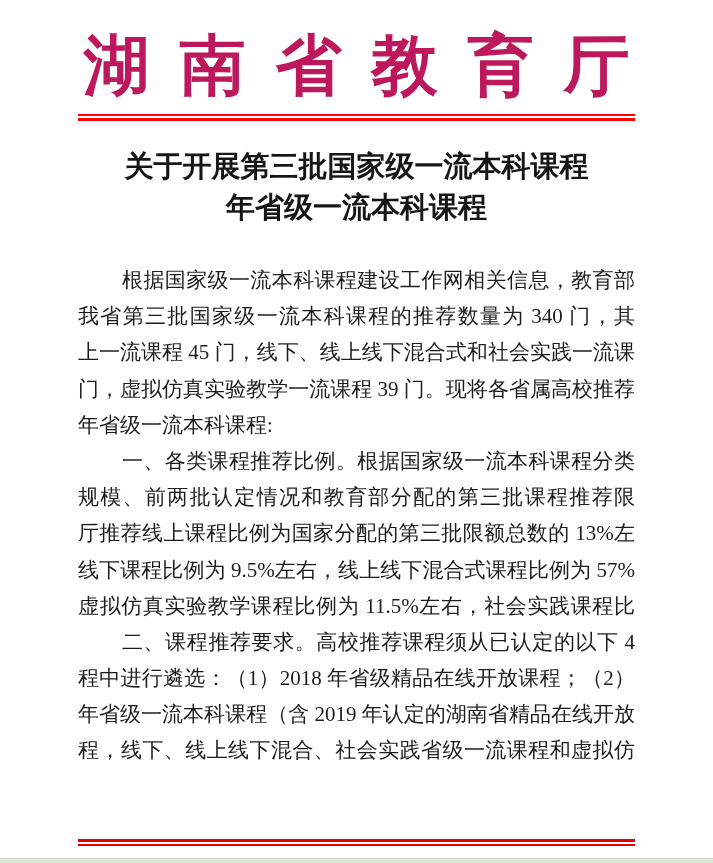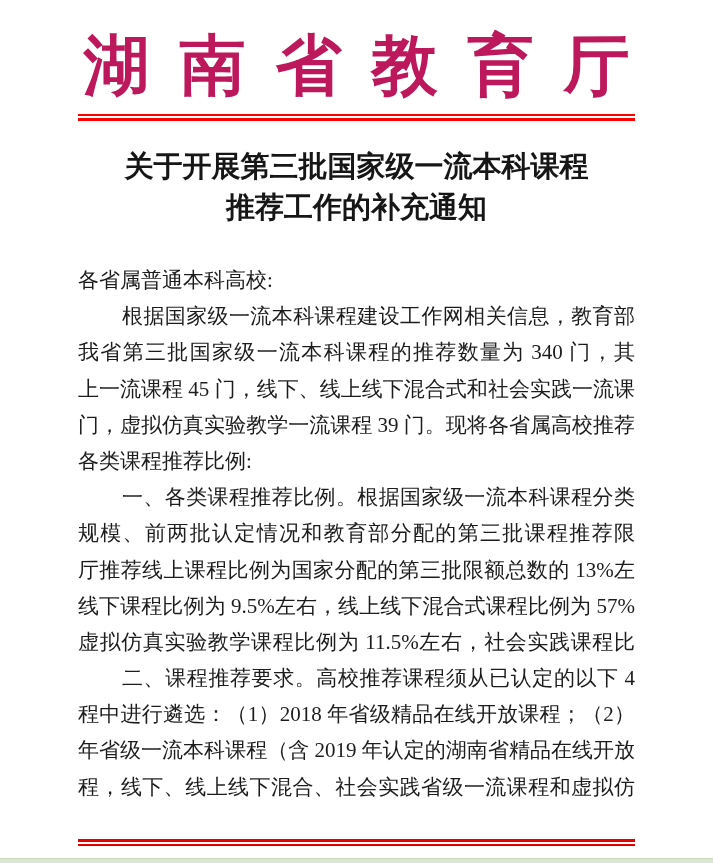--- a/index.html
+++ b/index.html
@@ -93,30 +93,29 @@
   <div class="agency">湖南省教育厅</div>
 
   <div class="header-rule">
     <div class="bar-thin"></div>
     <div class="bar-gap"></div>
     <div class="bar-thick"></div>
   </div>
 
   <div class="doc-title">
     <div>关于开展第三批国家级一流本科课程</div>
-    <div>推荐工作的补充通知</div>
+    <div>年省级一流本科课程</div>
   </div>
 
   <div class="doc-body">
-    <div class="line">各省属普通本科高校:</div>
     <div class="line just indent">根据国家级一流本科课程建设工作网相关信息，教育部分配</div>
     <div class="line just">我省第三批国家级一流本科课程的推荐数量为 340 门，其中，线</div>
     <div class="line just">上一流课程 45 门，线下、线上线下混合式和社会实践一流课程 256</div>
     <div class="line just">门，虚拟仿真实验教学一流课程 39 门。现将各省属高校推荐限额</div>
-    <div class="line">各类课程推荐比例:</div>
+    <div class="line">年省级一流本科课程:</div>
     <div class="line just indent">
       <span class="lead">一、各类课程推荐比例。</span><span>根据国家级一流本科课程分类建设</span>
     </div>
     <div class="line just">规模、前两批认定情况和教育部分配的第三批课程推荐限额，我</div>
     <div class="line just">厅推荐线上课程比例为国家分配的第三批限额总数的 13%左右，</div>
     <div class="line just">线下课程比例为 9.5%左右，线上线下混合式课程比例为 57%左右，</div>
     <div class="line just">虚拟仿真实验教学课程比例为 11.5%左右，社会实践课程比例为</div>
     <div class="line just indent">
       <span class="lead">二、课程推荐要求。</span><span>高校推荐课程须从已认定的以下 4 类课</span>
     </div>

